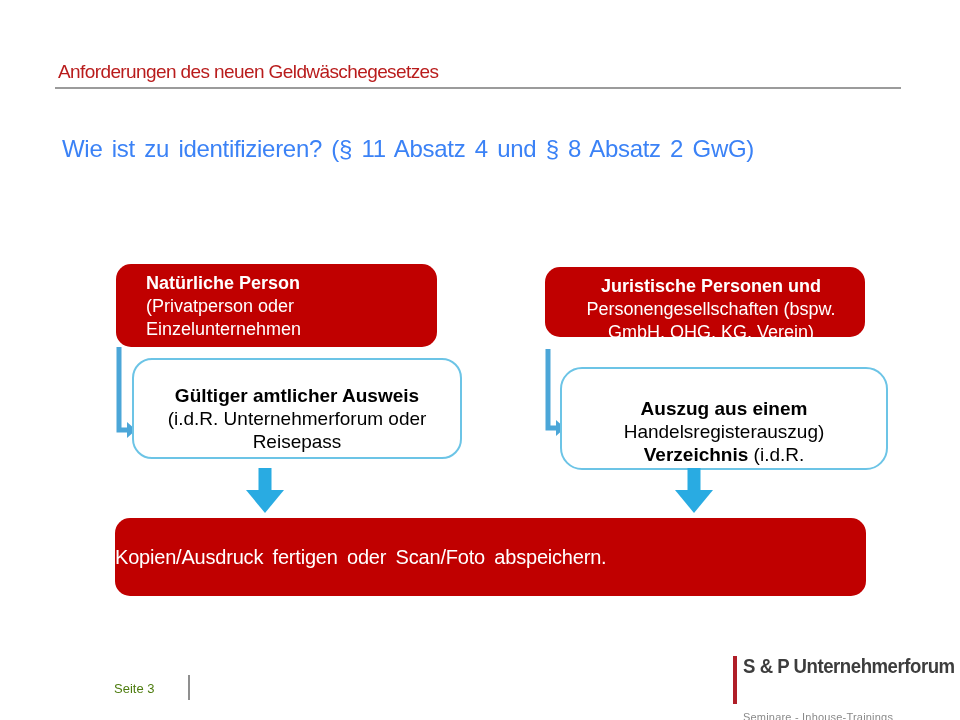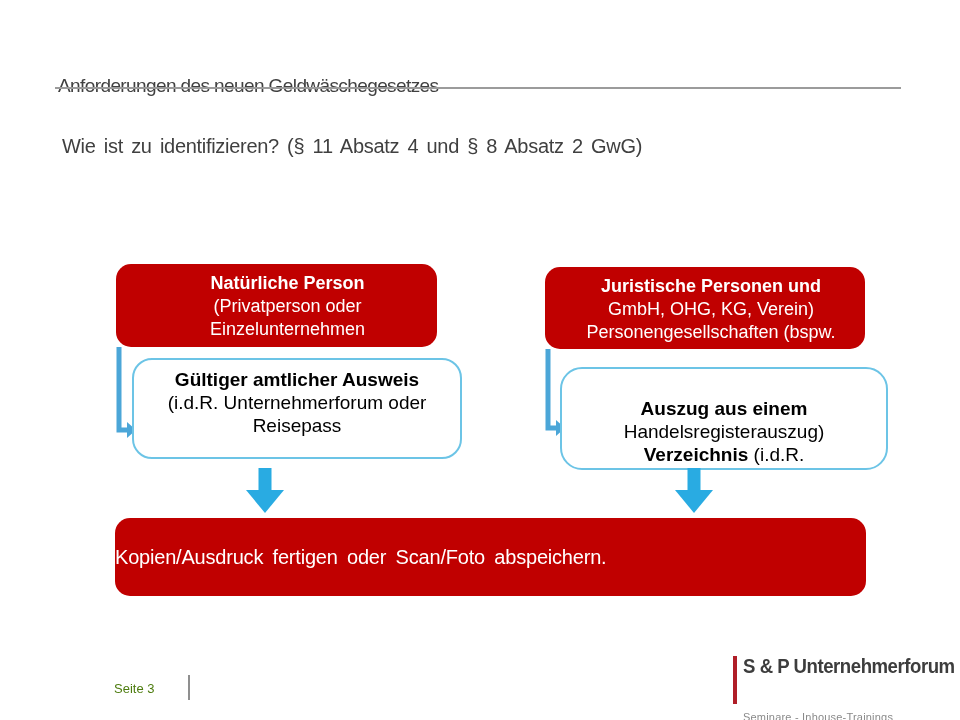--- a/index.html
+++ b/index.html
@@ -1,45 +1,45 @@
 <!DOCTYPE html>
 <html><head>
 <meta charset="utf-8">
 <style>
   * { margin:0; padding:0; box-sizing:border-box; }
   html,body { width:960px; height:720px; background:#ffffff; }
   body { font-family:"Liberation Sans", sans-serif; position:relative; overflow:hidden; }
   .slide { position:absolute; left:0; top:0; width:960px; height:720px; background:#ffffff; }
 
   .header-title {
-    position:absolute; left:58px; top:75px;
-    font-size:19px; color:#404040; letter-spacing:-0.6px; white-space:nowrap;
+    position:absolute; left:58px; top:61px;
+    font-size:19px; color:#b91c1c; letter-spacing:-0.6px; white-space:nowrap;
   }
   .header-rule {
     position:absolute; left:55px; top:87px; width:846px; height:2px; background:#9b9b9b;
   }
   .slide-title {
     position:absolute; left:62px; top:135px;
-    font-size:20px; color:#404040; letter-spacing:-0.3px; word-spacing:3px; white-space:nowrap;
+    font-size:24px; color:#3b82f6; letter-spacing:-0.3px; word-spacing:3px; white-space:nowrap;
   }
 
   .red-box {
     position:absolute; background:#c00000; color:#ffffff; border-radius:15px;
     font-size:18px; line-height:23px;
   }
   .red-box .bold-line { font-weight:bold; }
-  .box-natural { left:116px; top:264px; width:321px; height:83px; padding:8px 8px 0 30px; text-align:center; }
-  .box-legal   { left:545px; top:267px; width:320px; height:82px; padding:8px 4px 0 16px; text-align:center; }
+  .box-natural { left:116px; top:264px; width:321px; height:83px; padding:8px 8px 0 30px; text-align:left; }
+  .box-legal   { left:545px; top:267px; width:320px; height:70px; padding:8px 4px 0 16px; text-align:center; }
 
   .white-box {
     position:absolute; background:#ffffff; border:2.5px solid #6cc4e6; border-radius:20px;
     color:#000000; font-size:19px; line-height:23px; text-align:center;
   }
   .white-box .bold-line, .white-box .bold-part { font-weight:bold; }
-  .box-id       { left:132px; top:358px; width:330px; height:101px; padding-top:8px; }
+  .box-id       { left:132px; top:358px; width:330px; height:101px; padding-top:24px; }
   .box-register { left:560px; top:367px; width:328px; height:103px; padding-top:28px;border-radius:22px; }
 
   .connector { position:absolute; }
   .connector-left  { left:114px; top:347px; }
   .connector-right { left:543px; top:349px; }
 
   .down-arrow { position:absolute; }
   .down-arrow-left  { left:245px; top:468px; }
   .down-arrow-right { left:674px; top:468px; }
 
@@ -78,22 +78,22 @@
   <div class="slide-title">Wie ist zu identifizieren? (§ 11 Absatz 4 und § 8 Absatz 2 GwG)</div>
 
   <div class="red-box box-natural">
     <div class="bold-line">Natürliche Person</div>
     <div>(Privatperson oder</div>
     <div>Einzelunternehmen</div>
   </div>
 
   <div class="red-box box-legal">
     <div class="bold-line">Juristische Personen und</div>
+    <div>Personengesellschaften (bspw.</div>
     <div>GmbH, OHG, KG, Verein)</div>
-    <div>Personengesellschaften (bspw.</div>
   </div>
 
   <svg class="connector connector-left" width="26" height="92" viewBox="0 0 26 92">
     <polyline points="5,0 5,83 13,83" fill="none" stroke="#4ba6d8" stroke-width="5"></polyline>
     <polygon points="13,75 13,91 22,83" fill="#4ba6d8"></polygon>
   </svg>
   <svg class="connector connector-right" width="26" height="88" viewBox="0 0 26 88">
     <polyline points="5,0 5,79 13,79" fill="none" stroke="#4ba6d8" stroke-width="5"></polyline>
     <polygon points="13,71 13,87 22,79" fill="#4ba6d8"></polygon>
   </svg>

